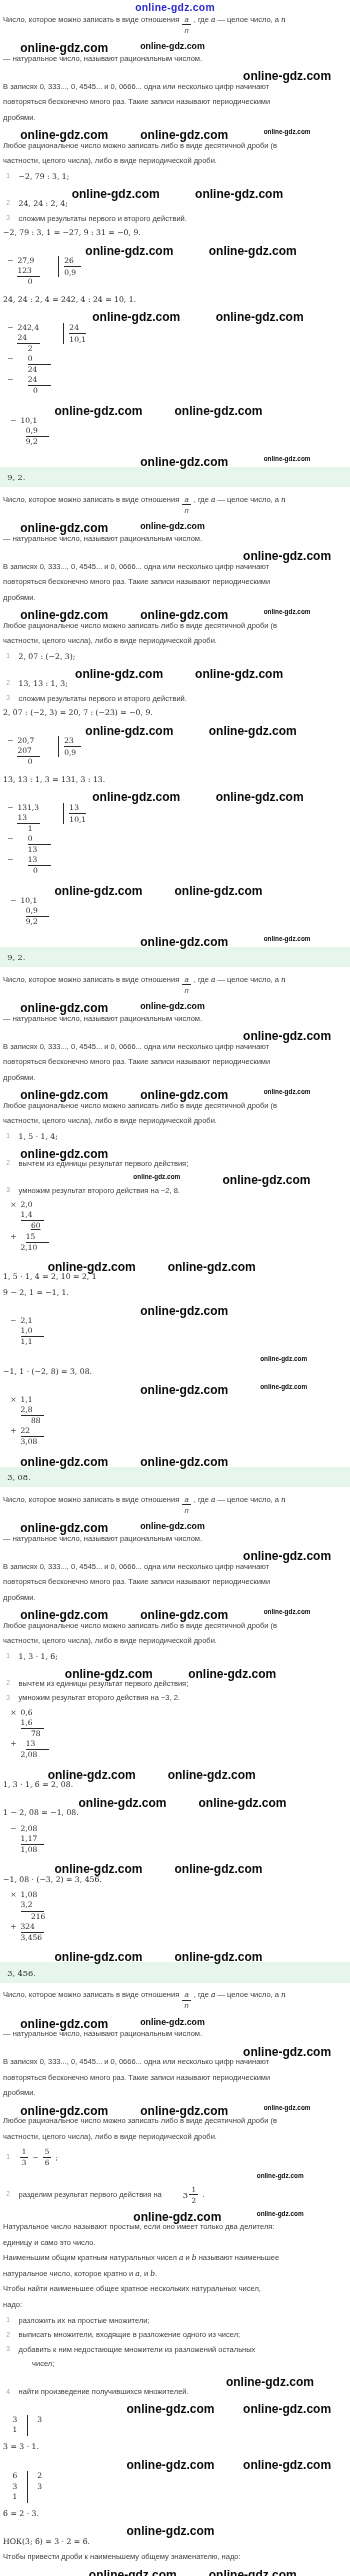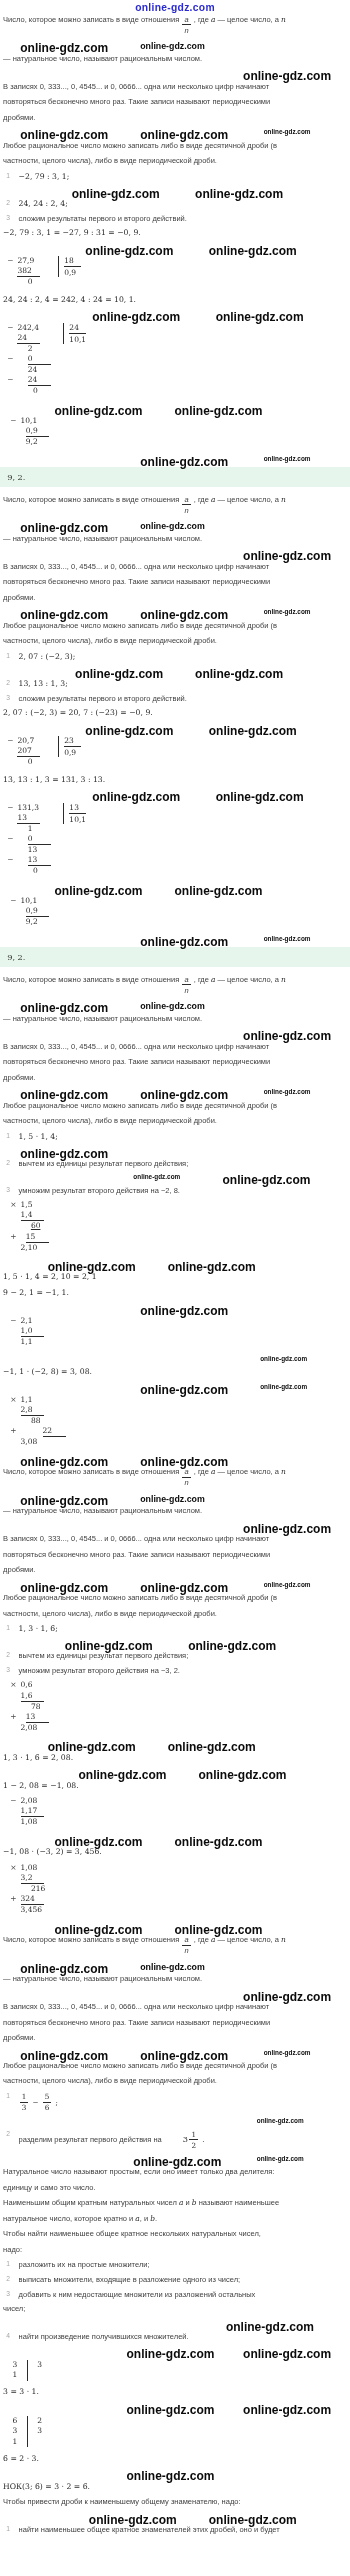--- a/index.html
+++ b/index.html
@@ -1,21 +1,21 @@
 <!DOCTYPE html>
 <html style="font-size:8.2px"><head>
 <meta charset="utf-8">
 <style>
   html,body{margin:0;padding:0}
   body{width:350px;height:3919px;overflow:hidden;background:#fff;font-family:"Liberation Sans",sans-serif;color:#3f3f3f}
   .topwm{text-align:center;font-weight:700;font-size:10.3px;color:#2b2bcf;padding:1.5px 0 1px;letter-spacing:0.3px}
   #doc{padding:1px 4.1px 0 3.1px}
   .p{font-size:7.5px;line-height:1.25;margin:0 0 6.2px;color:#3f3f3f}
-  .p.cont{margin-left:0}
-  .li{display:flex;align-items:flex-start;margin:0 0 5.2px;font-size:7.5px;line-height:1.25}
+  .p.cont{margin-left:29px}
+  .li{display:flex;align-items:center;margin:0 0 5.2px;font-size:7.5px;line-height:1.25}
   .linum{color:#a6a6a6;min-width:12.4px;font-size:6.7px;padding-left:3.1px;flex:0 0 auto}
   .limath,.mline{font-family:"DejaVu Serif",serif;color:#2b2b2b;font-size:7.7px}
   .mline{margin:0 0 5.7px;line-height:1.3}
   .flrow{display:flex;align-items:center;flex-wrap:wrap;font-family:"DejaVu Serif",serif;color:#2b2b2b;font-size:7.2px;margin:0 0 4.1px}
   .flrow.inline{display:inline-flex;margin:0}
   .op{margin:0 3.1px}
   .xtext{font-family:"Liberation Sans",sans-serif;color:#3f3f3f;margin-right:20px;font-size:7.5px}
   .fr{display:inline-flex;align-items:center;margin:0 1px}
   .whole{font-size:8.2px;margin-right:1.5px}
   .frst{display:inline-flex;flex-direction:column;align-items:center}
@@ -78,29 +78,29 @@
       <span class="wm lg" style="left: 24%;">online-gdz.com</span>
       <span class="wm lg" style="left: 60%;">online-gdz.com</span>
     </div><div class="ld">
       <div class="ldl">
         <div class="ldrow">
           <span class="ldm">−</span>
           <span class="ldv">27,9</span>
         </div>
         <div class="ldrow">
           <span class="ldm"></span>
-          <span class="ldv u">382</span>
+          <span class="ldv u">123</span>
         </div>
         <div class="ldrow">
           <span class="ldm"></span>
           <span class="ldv" style="margin-left: 10.3px;">0</span>
         </div>
       </div>
       <div class="ldr">
-        <div class="lddv">18</div>
+        <div class="lddv">26</div>
         <div class="ldq">0,9</div>
       </div>
     </div><div class="mline">24, 24 : 2, 4 = 242, 4 : 24 = 10, 1.</div><div class="wmrow">
       <span class="wm lg" style="left: 26%;">online-gdz.com</span>
       <span class="wm lg" style="left: 62%;">online-gdz.com</span>
     </div><div class="ld">
       <div class="ldl">
         <div class="ldrow">
           <span class="ldm">−</span>
           <span class="ldv">242,4</span>
@@ -287,21 +287,21 @@
     </div><div class="wmrow">
       <span class="wm sm" style="left: 38%;">online-gdz.com</span>
       <span class="wm lg" style="left: 64%;">online-gdz.com</span>
     </div><div class="li">
       <span class="linum">3</span>
       <span class="litext">умножим результат второго действия на −2, 8.</span>
     </div><div class="ld stack">
       <div class="ldl">
         <div class="ldrow">
           <span class="ldm">×</span>
-          <span class="ldv">1,5</span>
+          <span class="ldv">2,0</span>
         </div>
         <div class="ldrow">
           <span class="ldm"></span>
           <span class="ldv u">1,4</span>
         </div>
         <div class="ldrow">
           <span class="ldm"></span>
           <span class="ldv" style="margin-left: 10.3px; text-decoration: underline;">60</span>
         </div>
         <div class="ldrow">
@@ -347,31 +347,31 @@
         <div class="ldrow">
           <span class="ldm"></span>
           <span class="ldv u">2,8</span>
         </div>
         <div class="ldrow">
           <span class="ldm"></span>
           <span class="ldv" style="margin-left: 10.3px;">88</span>
         </div>
         <div class="ldrow">
           <span class="ldm">+</span>
-          <span class="ldv u" style="margin-left: 22px;">22</span>
+          <span class="ldv u" style="margin-left: 0;">22</span>
         </div>
         <div class="ldrow">
           <span class="ldm"></span>
           <span class="ldv">3,08</span>
         </div>
       </div>
     </div><div class="wmrow">
       <span class="wm lg" style="left: 5%;">online-gdz.com</span>
       <span class="wm lg" style="left: 40%;">online-gdz.com</span>
-    </div><div class="p"><span>Число, которое можно записать в виде отношения </span><span class="fr">
+    </div><div class="answer"><span class="ansmath">3, 08.</span></div><div class="p"><span>Число, которое можно записать в виде отношения </span><span class="fr">
         <span class="frst">
           <span class="n it">a</span>
           <span class="d it">n</span>
         </span>
       </span><span> , где </span><span class="ivar">a</span><span> — целое число, а </span><span class="ivar">n</span></div><div class="wmrow">
       <span class="wm lg" style="left: 5%;">online-gdz.com</span>
       <span class="wm md" style="left: 40%;">online-gdz.com</span>
     </div><div class="p">— натуральное число, называют рациональным числом.</div><div class="wmrow">
       <span class="wm lg" style="left: 70%;">online-gdz.com</span>
     </div><div class="p">В записях 0, 333..., 0, 4545... и 0, 0666... одна или несколько цифр начинают</div><div class="p">повторяться бесконечно много раз. Такие записи называют периодическими</div><div class="p">дробями.</div><div class="wmrow">
@@ -456,21 +456,21 @@
           <span class="ldv u">324</span>
         </div>
         <div class="ldrow">
           <span class="ldm"></span>
           <span class="ldv">3,456</span>
         </div>
       </div>
     </div><div class="wmrow">
       <span class="wm lg" style="left: 15%;">online-gdz.com</span>
       <span class="wm lg" style="left: 50%;">online-gdz.com</span>
-    </div><div class="p"><span>Число, которое можно записать в виде отношения </span><span class="fr">
+    </div><div class="answer"><span class="ansmath">3, 456.</span></div><div class="p"><span>Число, которое можно записать в виде отношения </span><span class="fr">
         <span class="frst">
           <span class="n it">a</span>
           <span class="d it">n</span>
         </span>
       </span><span> , где </span><span class="ivar">a</span><span> — целое число, а </span><span class="ivar">n</span></div><div class="wmrow">
       <span class="wm lg" style="left: 5%;">online-gdz.com</span>
       <span class="wm md" style="left: 40%;">online-gdz.com</span>
     </div><div class="p">— натуральное число, называют рациональным числом.</div><div class="wmrow">
       <span class="wm lg" style="left: 70%;">online-gdz.com</span>
     </div><div class="p">В записях 0, 333..., 0, 4545... и 0, 0666... одна или несколько цифр начинают</div><div class="p">повторяться бесконечно много раз. Такие записи называют периодическими</div><div class="p">дробями.</div><div class="wmrow">

